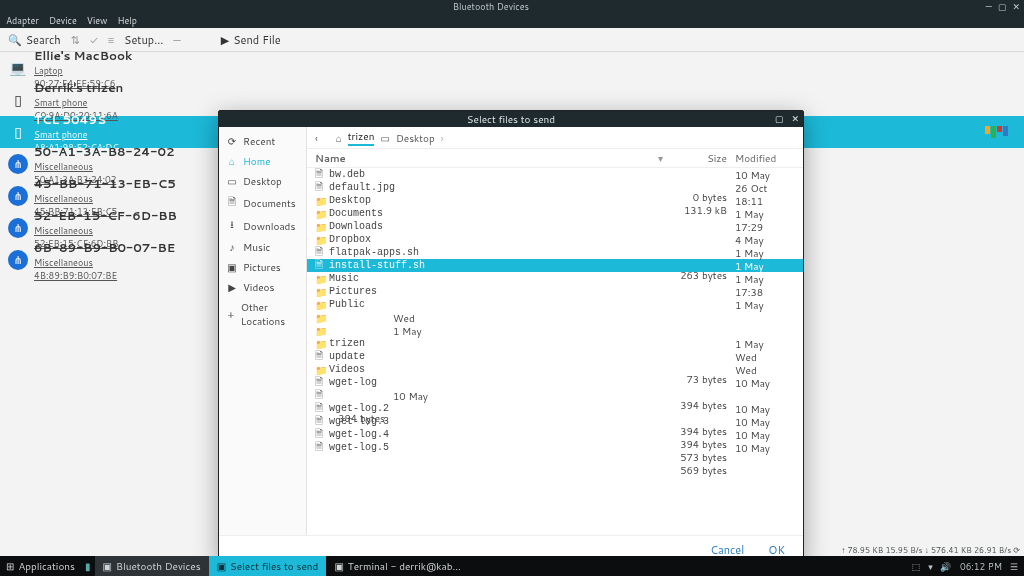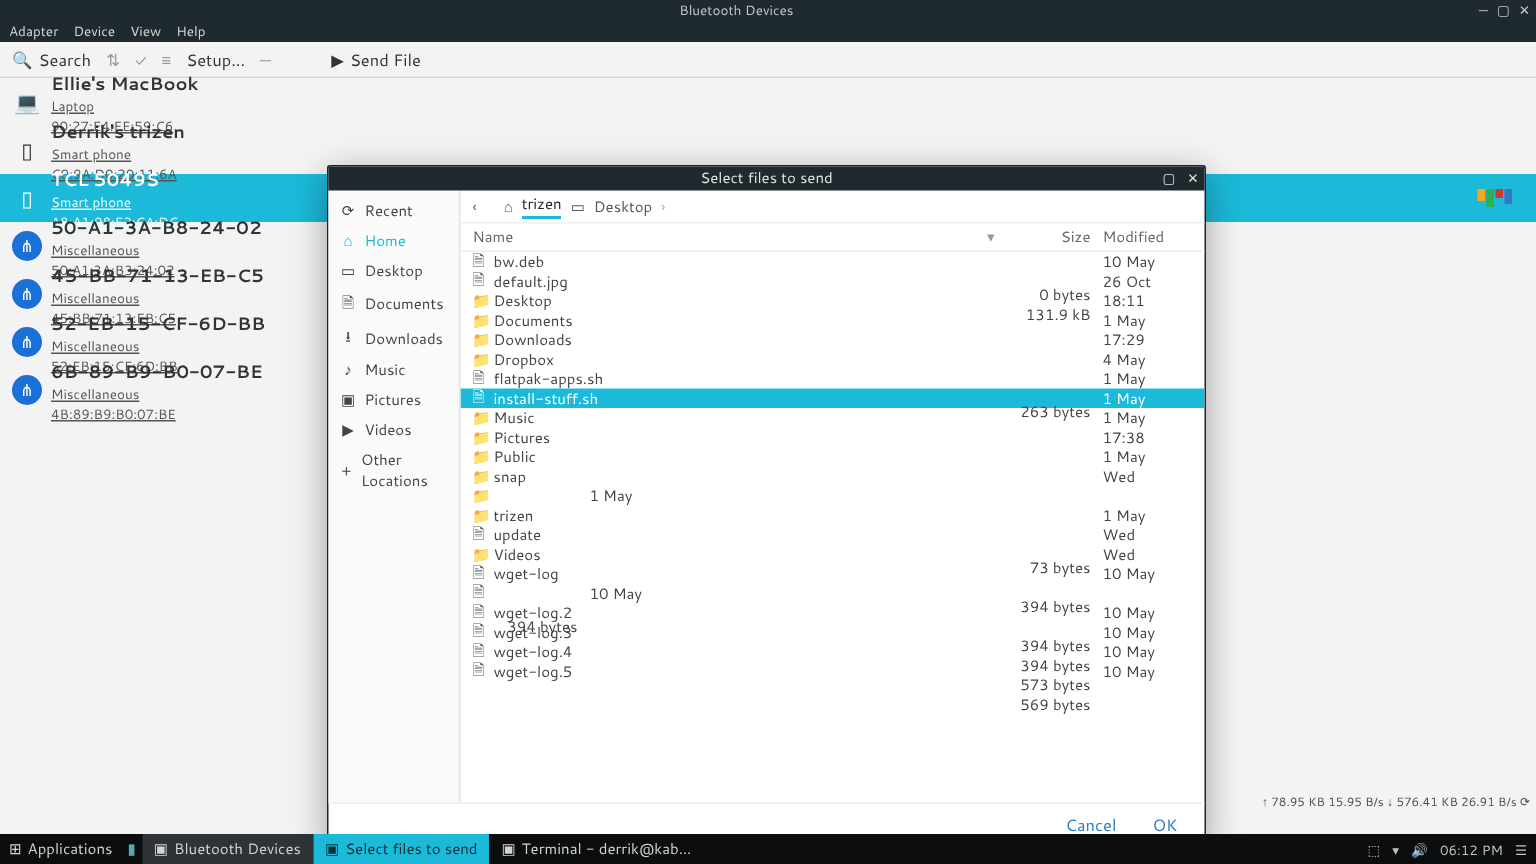--- a/index.html
+++ b/index.html
@@ -38,42 +38,42 @@
 .dlg-title .winbtns { position:absolute; right:4px; top:0; display:flex; gap:8px; font-size:9px; }
 .dlg-body { flex:1; display:flex; min-height:0; }
 .dlg-sidebar { width:88px; background:#fafafa; border-right:1px solid #e2e2e2; padding:4px 0; font-size:10px; color:#444; }
 .dlg-sidebar .sb-item { display:flex; align-items:center; gap:6px; padding:3px 8px; cursor:default; }
 .dlg-sidebar .sb-item.active { color:#1cb9d8; }
 .dlg-sidebar .sb-icon { width:10px; display:inline-block; text-align:center; font-size:10px; }
 .dlg-content { flex:1; display:flex; flex-direction:column; min-width:0; }
 .path-row { display:flex; align-items:center; gap:6px; padding:4px 8px; font-size:10px; color:#555; border-bottom:1px solid #eee; height:22px; }
 .path-row .crumb-active { border-bottom:2px solid #1cb9d8; padding-bottom:1px; color:#222; }
 .file-header { display:flex; font-size:10px; color:#666; padding:2px 8px; border-bottom:1px solid #eee; }
-.col-name { flex:1; }
+.col-name { flex:1;font-weight:bold; }
 .col-size { width:66px; text-align:right; padding-right:8px; }
 .col-mod { width:60px; }
 .file-list { flex:1; overflow:auto; }
 .file-row { display:flex; align-items:center; padding:0 8px; height:13px; font-size:10px; color:#444; }
 .file-row.selected { background:#1cb9d8; color:#fff; }
 .file-row .fico { width:12px; font-size:10px; color:#555; }
 .file-row.selected .fico { color:#fff; }
-.file-row .fname { flex:1; padding-left:2px; white-space:nowrap; overflow:hidden; text-overflow:ellipsis; }
+.file-row .fname { flex:1; padding-left:2px; white-space:nowrap; overflow:hidden; text-overflow:ellipsis;font-family:Liberation Mono, monospace; }
 .file-row .fsize { width:66px; text-align:right; padding-right:8px;margin-top:44px; }
 .file-row .fmod { width:60px; }
 .dlg-footer { height:28px; display:flex; align-items:center; justify-content:flex-end; gap:24px; padding:0 18px; border-top:1px solid #eee; font-size:11px; }
 .dlg-footer .fbtn { color:#2b7bbd; font-weight:normal; cursor:default; }
 
 
 .taskbar { position:absolute; bottom:0; left:0; right:0; height:20px; background:#0b0d0e; color:#cfd4d5; display:flex; align-items:center; font-size:10px; }
 .taskbar .apps-btn { display:flex; align-items:center; gap:4px; padding:0 6px; }
 .taskbar .titem { display:flex; align-items:center; gap:4px; padding:0 8px; height:100%; }
 .taskbar .titem.active { background:#2d3336; }
 .taskbar .titem.highlight { background:#1cb9d8; color:#063138; }
 .taskbar .status-r { margin-left:auto; display:flex; align-items:center; gap:8px; padding:0 6px; font-size:9px; color:#bfc5c6; }
-.net-line { position:absolute; bottom:36px; right:4px; font-size:8px; color:#4a4f51; }
+.net-line { position:absolute; bottom:20px; right:4px; font-size:8px; color:#4a4f51; }
 </style>
 </head>
 <body>
 
 <div class="top-titlebar">
   <span class="title">Bluetooth Devices</span>
   <div class="wnd-controls">
     <span>—</span>
     <span>▢</span>
     <span>✕</span>
@@ -297,21 +297,20 @@
               <span class="fmod">17:38</span>
             </div>
             <div class="file-row">
               <span class="fico">📁</span>
               <span class="fname">Public</span>
               <span class="fsize"></span>
               <span class="fmod">1 May</span>
             </div>
             <div class="file-row">
               <span class="fico">📁</span>
-              <span class="fname">snap</span>
               <span class="fsize"></span>
               <span class="fmod">Wed</span>
             </div>
             <div class="file-row">
               <span class="fico">📁</span>
               <span class="fsize"></span>
               <span class="fmod">1 May</span>
             </div>
             <div class="file-row">
               <span class="fico">📁</span>

